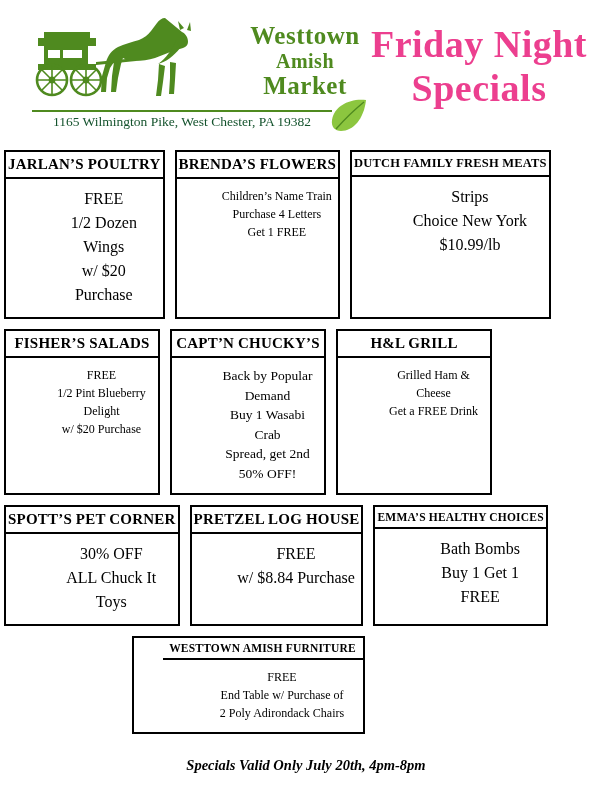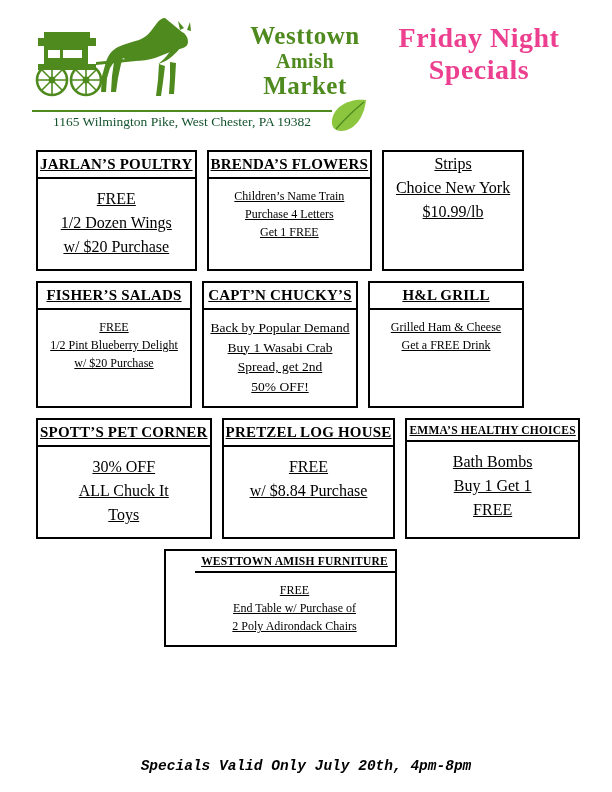--- a/index.html
+++ b/index.html
@@ -77,33 +77,32 @@
   }
 
   .title {
     position: absolute;
     right: 18px;
     top: 22px;
     width: 230px;
     text-align: center;
     font-family: "Liberation Serif", serif;
     font-weight: bold;
-    font-size: 28px;
+    font-size: 38px;
     line-height: 1.16;
     color: #ec3f8f;
     letter-spacing: .5px;
   }
 
   
   .grid {
     position: absolute;
-    left: 36px;
+    left: 4px;
     top: 150px;
     width: 488px;
-    text-decoration: underline;
   }
   .row {
     display: flex;
     gap: 10px;
     margin-bottom: 10px;
     align-items: stretch;
   }
   .card {
     border: 2px solid #000;
     flex: 1 1 0;
@@ -122,20 +121,21 @@
     margin: 0 -6px 8px -6px;
     letter-spacing: .2px;
     white-space: nowrap;
   }
   .card-title.small { font-size: 12.5px; }
   .card-title.xsmall { font-size: 11.5px; }
   .card-body {
     font-family: "Liberation Serif", serif;
     font-size: 16px;
     line-height: 1.5;
+    margin-left: 39px;
   }
   .card-body.tight { font-size: 13.5px; line-height: 1.45; }
   .card-body.mid { font-size: 12px; line-height: 1.5; }
 
   .row-center {
     display: flex;
     justify-content: center;
     margin-top: 10px;
   }
   .card-wide {
@@ -143,21 +143,21 @@
     flex: 0 0 auto;
     padding-left: 35px;
   }
 
   .footer {
     position: absolute;
     left: 0;
     right: 0;
     bottom: 18px;
     text-align: center;
-    font-family: Liberation Mono, monospace;
+    font-family: Liberation Serif, serif;
     font-style: italic;
     font-weight: bold;
     font-size: 14.5px;
   }
 </style>
 </head>
 <body>
 
 <div class="header">
 
@@ -232,20 +232,21 @@
     </div>
     <div class="card">
       <div class="card-title">BRENDA’S FLOWERS</div>
       <div class="card-body mid">
         <div>Children’s Name Train</div>
         <div>Purchase 4 Letters</div>
         <div>Get 1 FREE</div>
       </div>
     </div>
     <div class="card">
+      <div class="card-title small">DUTCH FAMILY FRESH MEATS</div>
       <div class="card-body">
         <div>Strips</div>
         <div>Choice New York</div>
         <div>$10.99/lb</div>
       </div>
     </div>
   </div>
 
   <div class="row">
     <div class="card">

